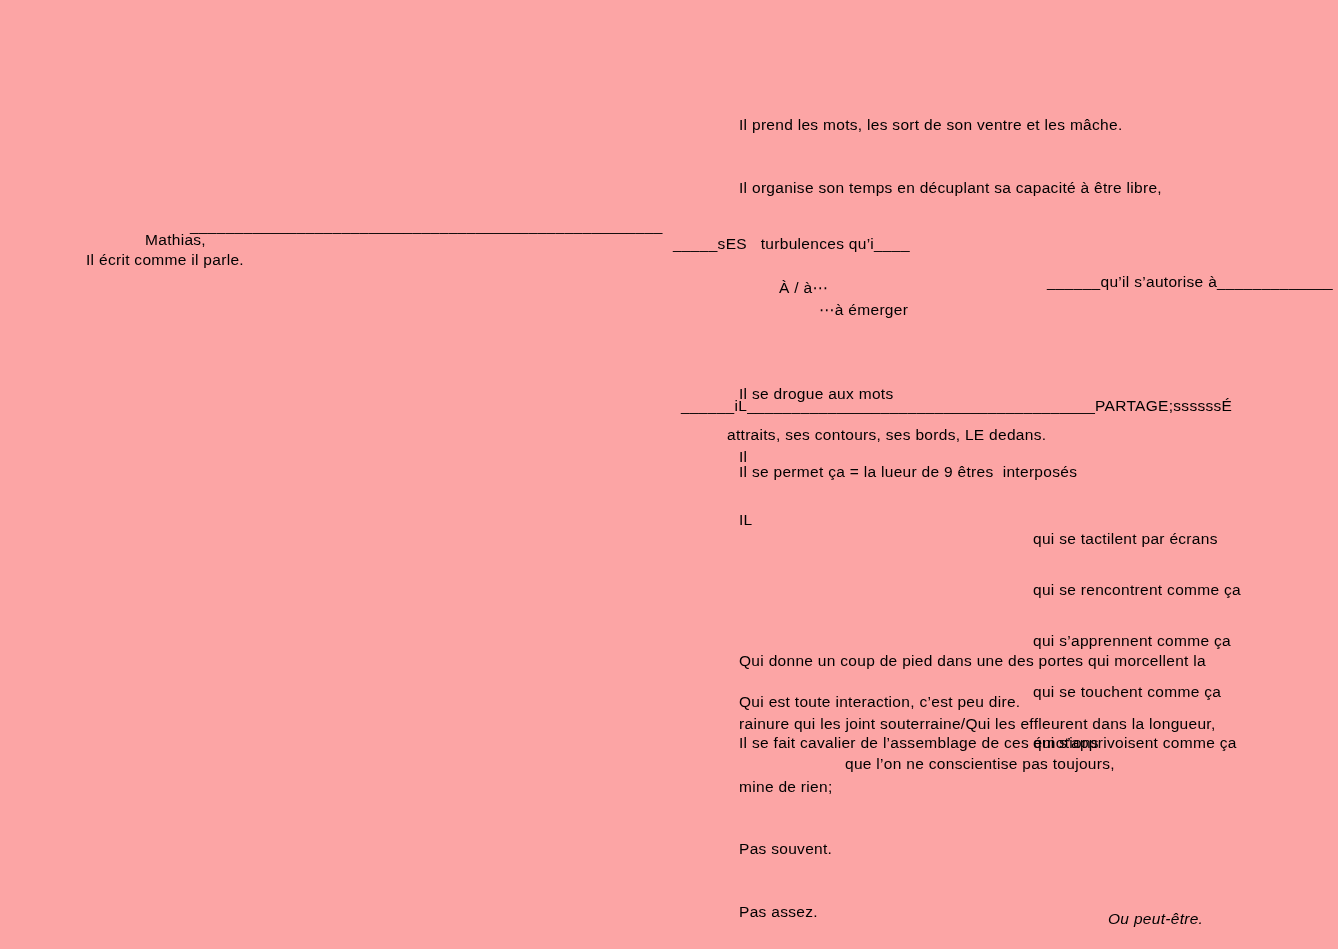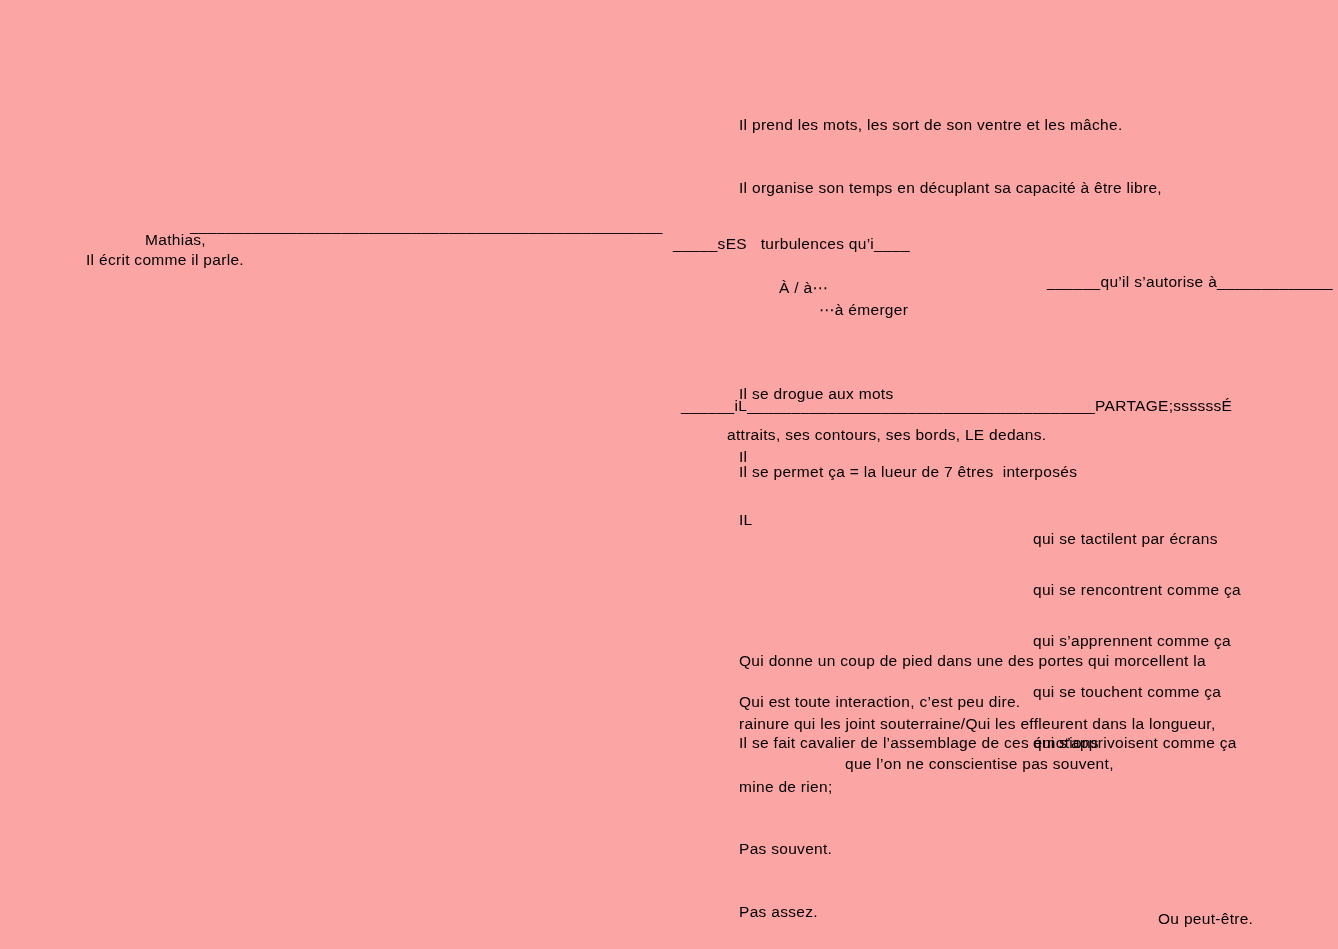--- a/index.html
+++ b/index.html
@@ -32,21 +32,21 @@
   .drogue      {left:739px; top:341px;}
   .partage     {left:681px; top:395px;}
   .attraits    {left:727px; top:424px;}
   .permet      {left:739px; top:461px;}
   .qui-list    {left:1033px;top:496px; line-height:17px;}
   .portes      {left:739px; top:608px;}
   .interaction {left:739px; top:691px;}
   .cavalier-1  {left:739px; top:732px;}
   .cavalier-2  {left:845px; top:753px;}
   .refrain     {left:739px; top:796px;}
-  .peut-etre   {left:1158px;top:908px;}
+  .peut-etre   {left:1108px;top:908px;font-style:italic;}
 </style>
 </head>
 <body>
 
 <div class="page">
 
   <div class="t intro">
     <div>Il prend les mots, les sort de son ventre et les mâche.</div>
     <div>Il organise son temps en décuplant sa capacité à être libre,</div>
   </div>
@@ -63,40 +63,40 @@
   <div class="t emerger-2">⋯à émerger</div>
 
   <div class="t drogue">
     <div>Il se drogue aux mots</div>
     <div>Il</div>
     <div>IL</div>
   </div>
 
   <div class="t partage">______iL_______________________________________PARTAGE;ssssssÉ</div>
   <div class="t attraits">attraits, ses contours, ses bords, LE dedans.</div>
-  <div class="t permet">Il se permet ça = la lueur de 7 êtres  interposés</div>
+  <div class="t permet">Il se permet ça = la lueur de 9 êtres  interposés</div>
 
   <div class="t qui-list">
     <div>qui se tactilent par écrans</div>
     <div>qui se rencontrent comme ça</div>
     <div>qui s’apprennent comme ça</div>
     <div>qui se touchent comme ça</div>
     <div>qui s’apprivoisent comme ça</div>
   </div>
 
   <div class="t portes">
     <div>Qui donne un coup de pied dans une des portes qui morcellent la</div>
     <div>rainure qui les joint souterraine/Qui les effleurent dans la longueur,</div>
     <div>mine de rien;</div>
   </div>
 
   <div class="t interaction">Qui est toute interaction, c’est peu dire.</div>
 
   <div class="t cavalier-1">Il se fait cavalier de l’assemblage de ces émotions</div>
-  <div class="t cavalier-2">que l’on ne conscientise pas souvent,</div>
+  <div class="t cavalier-2">que l’on ne conscientise pas toujours,</div>
 
   <div class="t refrain">
     <div>Pas souvent.</div>
     <div>Pas assez.</div>
     
     
     
     
   </div>
 

